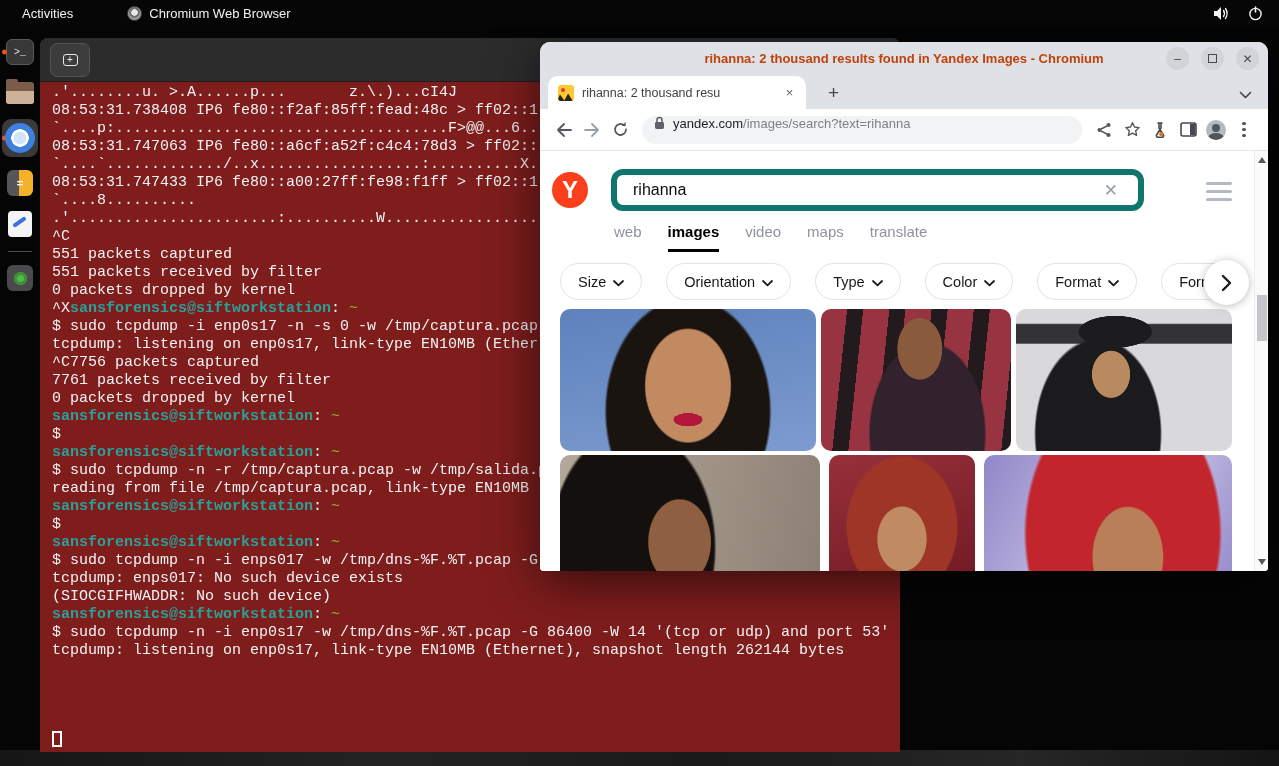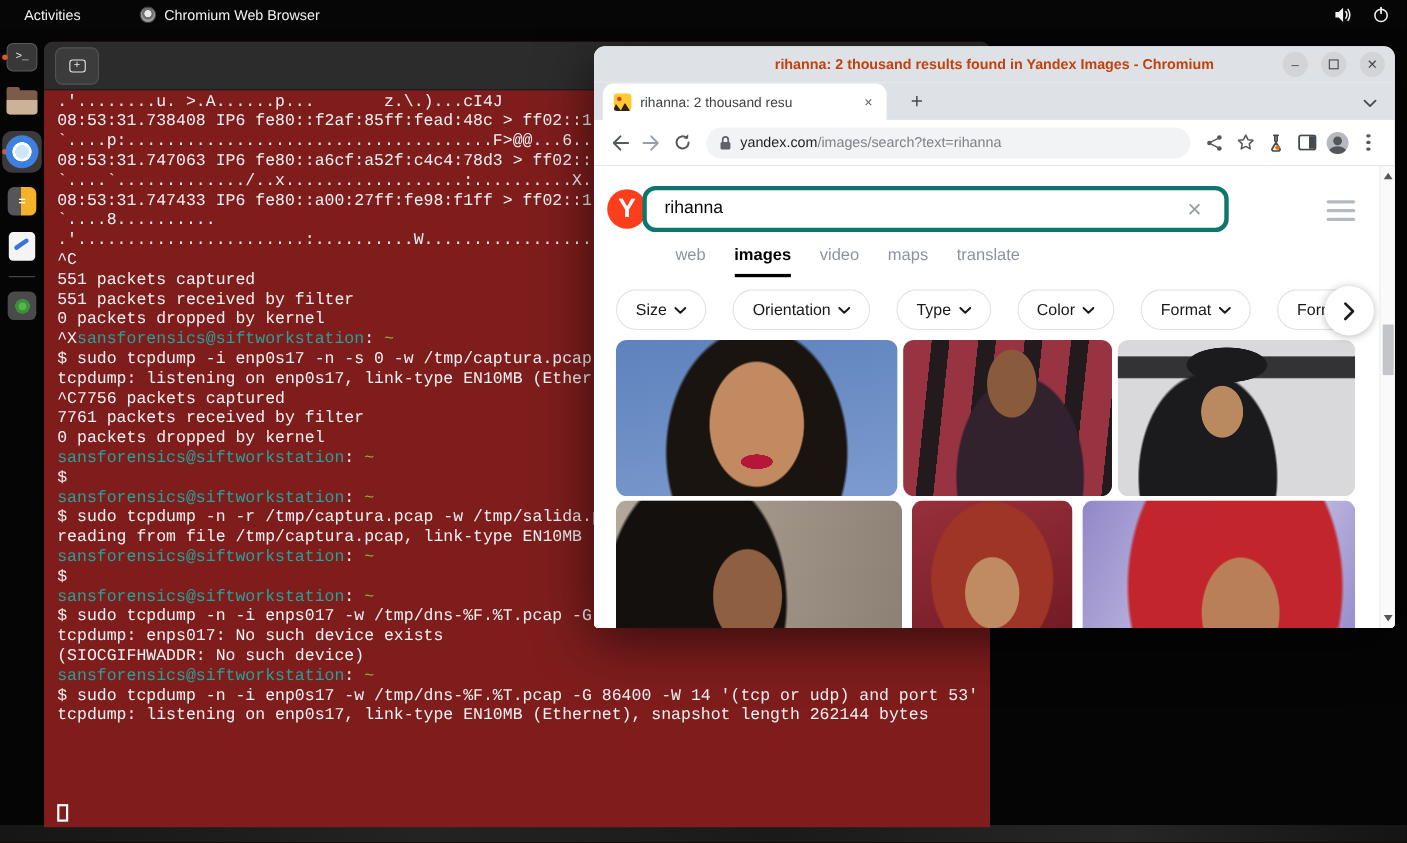--- a/index.html
+++ b/index.html
@@ -35,21 +35,21 @@
   .di-soft i { display:block; width:13px; height:13px; border-radius:50%; background:#53b948; box-shadow:inset 0 0 0 3px #3e8f37; }
 
   
   #terminal { position:absolute; left:40px; top:38px; width:860px; height:714px; border-radius:8px 8px 0 0; overflow:hidden; z-index:10; background:#7f1d1d; }
   #term-header { height:44px; background:#2c2c2c; border-bottom:1px solid #1d1d1d; display:flex; align-items:center; padding-left:10px; }
   #term-newtab { width:40px; height:34px; background:#3c3c3c; border:1px solid #545454; border-radius:7px; display:flex; align-items:center; justify-content:center; cursor:pointer; }
   #term-newtab b { display:block; width:15px; height:12px; border:1.4px solid #e8e8e8; border-radius:3px; position:relative; }
   #term-newtab b::after { content:"+"; position:absolute; left:50%; top:50%; transform:translate(-50%,-56%); color:#e8e8e8; font-size:10px; font-weight:normal; }
   #term-body { padding:2px 0 0 12px; font-family:"Liberation Mono","DejaVu Sans Mono",monospace; font-size:15px; line-height:18px; color:#f2f2f2; white-space:pre; }
   .tline { height:18px; }
-  .tu { color:#2aa198; font-weight:normal; }
+  .tu { color:#2aa198; font-weight:bold; }
   .td { color:#8ab832; }
   .cursor-block { display:inline-block; width:10px; height:16px; border:2px solid #fff; vertical-align:middle; margin-top:-2px; }
 
   
   #browser { position:absolute; left:540px; top:42px; width:728px; height:529px; border-radius:10px 10px 4px 4px; overflow:hidden; background:#fff; box-shadow:0 10px 50px rgba(0,0,0,.6); z-index:20; }
   #titlebar { height:33px; background:#dee1e6; display:flex; align-items:center; justify-content:center; position:relative; }
   #win-title { font-size:13px; font-weight:700; color:#c2410c; }
   #win-buttons { position:absolute; right:9px; top:5px; display:flex; gap:12px; }
   .winbtn { width:23px; height:23px; border-radius:50%; background:#d2d4d8; color:#45484c; display:flex; align-items:center; justify-content:center; font-size:12px; cursor:pointer; }
   .winbtn .sq { width:9px; height:9px; border:1.5px solid #45484c; }
@@ -60,34 +60,34 @@
   .favicon::before { content:""; position:absolute; left:3px; top:3px; width:4px; height:4px; border-radius:50%; background:#e0382a; }
   .favicon::after { content:""; position:absolute; left:-2px; bottom:-3px; width:22px; height:10px; background:#2e2417; clip-path:polygon(0 100%,18% 10%,38% 70%,55% 0,78% 80%,100% 30%,100% 100%); }
   .tabtitle { flex:1; margin-left:8px; font-size:12.5px; color:#3f4245; white-space:nowrap; overflow:hidden; position:relative; height:16px; line-height:16px; }
   .tabtitle .fade { position:absolute; right:0; top:0; width:24px; height:100%; background:linear-gradient(90deg,rgba(255,255,255,0),#fff); }
   .tab-close { width:17px; height:17px; display:flex; align-items:center; justify-content:center; color:#5f6368; font-size:13px; border-radius:50%; cursor:pointer; }
   #newtab-btn { position:absolute; left:280px; top:4px; width:27px; height:27px; display:flex; align-items:center; justify-content:center; font-size:19px; font-weight:300; color:#474a4e; border-radius:50%; cursor:pointer; }
   #tabsearch { position:absolute; right:16px; top:10px; cursor:pointer; }
 
   #toolbar { height:42px; background:#fff; display:flex; align-items:center; padding:0 10px; border-bottom:1px solid #e3e5e8; }
   .tbtn { width:28px; height:28px; display:flex; align-items:center; justify-content:center; border-radius:50%; cursor:pointer; flex:0 0 auto; }
-  #omnibox { flex:1; height:28px; background:#f1f3f4; border-radius:14px; margin:0 8px; display:flex; align-items:center; padding:0 12px; cursor:text; overflow:hidden; }
+  #omnibox { flex:1; height:28px; background:#f1f3f4; border-radius:14px; margin:0 8px; display:flex; align-items:flex-start; padding:0 12px; cursor:text; overflow:hidden; }
   #omnibox .url { font-size:13px; white-space:nowrap; margin-left:8px; }
   #omnibox .url .domain { color:#1c1e21; }
   #omnibox .url .path { color:#7d8288; }
   #avatar-btn i { display:block; width:20px; height:20px; border-radius:50%; background:#b6bac0; position:relative; overflow:hidden; }
   #avatar-btn i::before { content:""; position:absolute; left:6px; top:4px; width:8px; height:8px; border-radius:50%; background:#52565b; }
   #avatar-btn i::after { content:""; position:absolute; left:2px; top:13px; width:16px; height:10px; border-radius:50% 50% 0 0; background:#52565b; }
   .dots { display:flex; flex-direction:column; gap:2.5px; }
   .dots i { width:3.5px; height:3.5px; border-radius:50%; background:#54575b; }
 
   
   #content { position:relative; height:420px; background:#fff; overflow:hidden; }
   #ylogo { position:absolute; left:12px; top:21px; width:36px; height:36px; border-radius:50%; background:#fb3f1d; color:#fff; display:flex; align-items:center; justify-content:center; font-size:24px; font-weight:800; cursor:pointer; }
-  #searchbox { position:absolute; left:44px; top:18px; width:533px; height:42px; background:#fff; border:4px solid #0f766e; border-radius:12px; display:flex; align-items:center; padding:4px 16px; }
+  #searchbox { position:absolute; left:71px; top:18px; width:533px; height:42px; background:#fff; border:6px solid #0f766e; border-radius:12px; display:flex; align-items:center; padding:4px 16px; }
   #search-input { flex:1; font-size:16px; color:#0c0c0c; font-family:"Liberation Sans",sans-serif; border:none; outline:none; background:transparent; }
   #clear-btn { color:#99a0a8; font-size:17px; cursor:pointer; padding:0 4px; }
   #hamburger { position:absolute; right:36px; top:31px; width:26px; cursor:pointer; }
   #hamburger i { display:block; height:3px; background:#b4bac2; border-radius:2px; margin-bottom:5px; }
   #ynav { position:absolute; left:74px; top:72px; display:flex; gap:26px; font-size:15px; }
   .ynav-item { color:#8d939e; padding-bottom:9px; cursor:pointer; }
   .ynav-item.active { color:#000; font-weight:700; border-bottom:3px solid #000; }
   #filters { position:absolute; left:20px; top:112px; width:680px; height:40px; overflow:hidden; display:flex; gap:24px; }
   .pill { flex:0 0 auto; height:37px; border:1px solid #e0e2e6; background:#fff; border-radius:19px; display:flex; align-items:center; gap:7px; padding:0 17px; font-size:14.5px; color:#17181a; cursor:pointer; white-space:nowrap; }
   #next-btn { position:absolute; left:664px; top:109px; width:45px; height:45px; border-radius:50%; background:#fff; box-shadow:0 1px 8px rgba(0,0,0,.28); display:flex; align-items:center; justify-content:center; cursor:pointer; z-index:3; }

